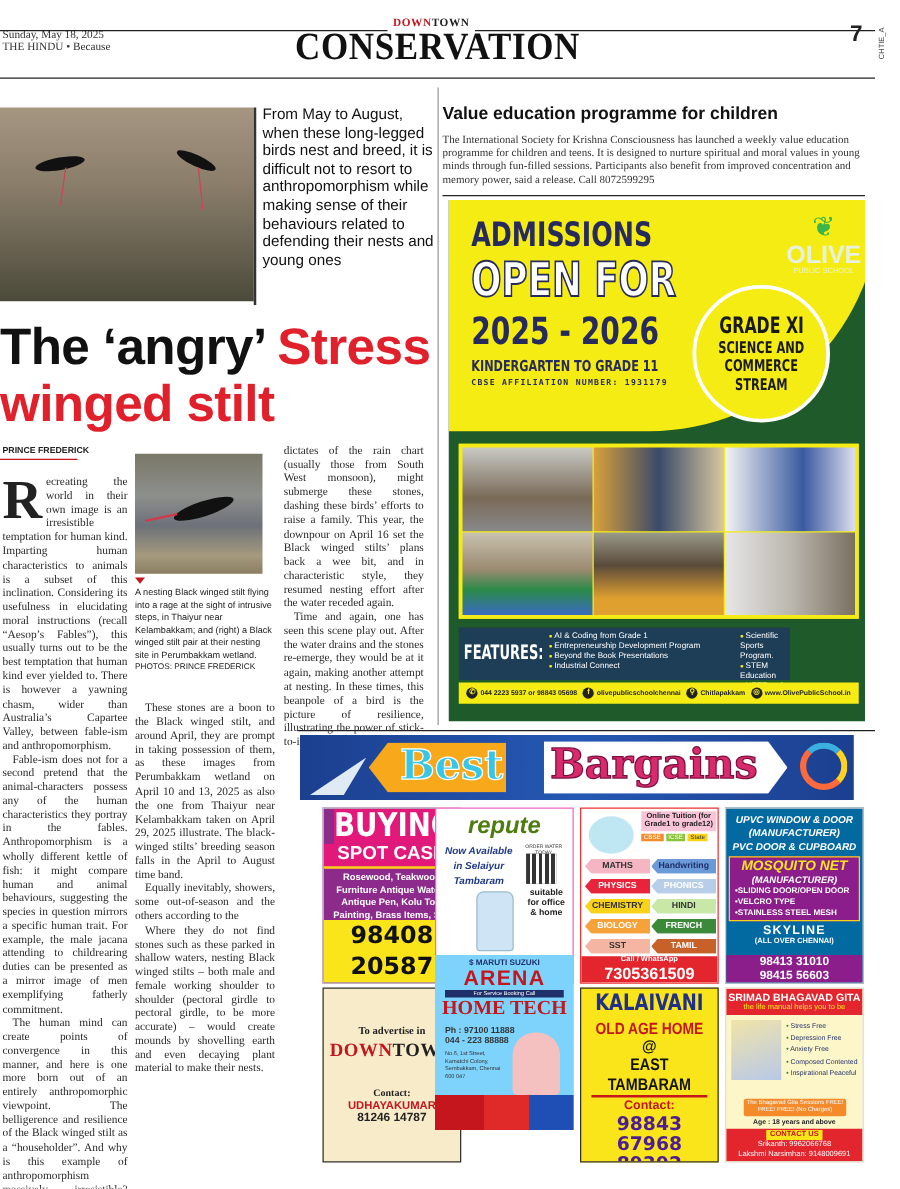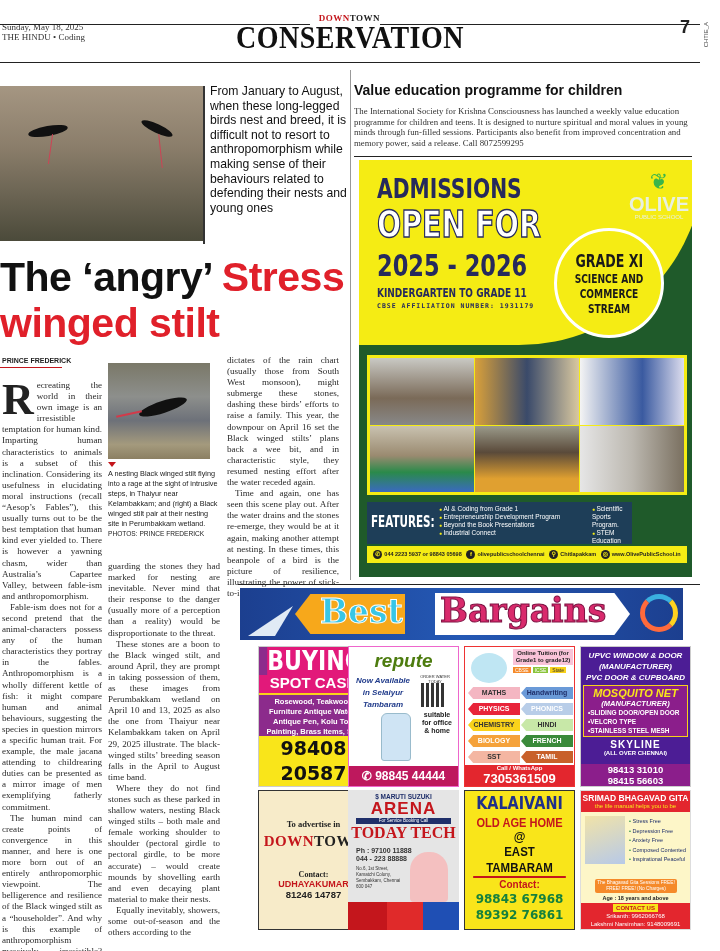--- a/index.html
+++ b/index.html
@@ -2,21 +2,21 @@
 <html><head>
 <meta charset="utf-8">
 <style>
 *{box-sizing:border-box;margin:0;padding:0}
 body{width:720px;height:951px;background:#fff;position:relative;overflow:hidden;font-family:"Liberation Serif",serif;color:#222}
 .abs{position:absolute}
 
 #mast-date{left:2px;top:22px;font-size:9px;line-height:10px;color:#333}
 #mast-rule-top-l{left:0;top:24px;width:310px;height:1px;background:#222}
 #mast-rule-top-r{left:380px;top:24px;width:320px;height:1px;background:#222}
-#mast-kicker{left:310px;top:13px;width:70px;text-align:right;font-size:9px;font-weight:bold;letter-spacing:.5px}
+#mast-kicker{left:310px;top:13px;width:70px;text-align:center;font-size:9px;font-weight:bold;letter-spacing:.5px}
 #mast-kicker .red{color:#c4161c}
 #mast-title{left:200px;top:22px;width:300px;text-align:center;font-size:28px;font-weight:bold;letter-spacing:.5px;transform:scaleY(1.1);font-family:"Liberation Serif",serif;color:#111}
 #mast-page{left:680px;top:17px;font-size:18px;font-weight:bold;font-family:"Liberation Sans",sans-serif}
 #mast-side{left:703px;top:22px;font-size:6px;writing-mode:vertical-rl;transform:rotate(180deg);color:#444;font-family:"Liberation Sans",sans-serif}
 #mast-rule-bot{left:0;top:62px;width:700px;height:1px;background:#222}
 
 #photo-top{left:0;top:86px;width:203px;height:155px;background:linear-gradient(180deg,#a59682 0%,#8a7d6a 40%,#6b6453 70%,#4b4a3a 100%)}
 .bird{position:absolute;background:#111;border-radius:50%}
 #pull-bar{left:203px;top:86px;width:2px;height:158px;background:#333}
 #pullquote{left:210px;top:84px;width:140px;font-family:"Liberation Sans",sans-serif;font-size:12.2px;line-height:14.6px;color:#111}
@@ -91,87 +91,87 @@
 #ad-rep .suit{position:absolute;left:70px;top:64px;width:36px;font-size:7px;line-height:8px;text-align:center;color:#222;font-weight:bold}
 #ad-rep .bottle{position:absolute;left:32px;top:66px;width:30px;height:48px;background:#cfe4f4;border-radius:6px 6px 3px 3px;border:1px solid #9bc}
 #ad-rep .phone{position:absolute;bottom:0;left:0;width:100%;background:#be185d;color:#fff;font-weight:bold;font-size:12px;text-align:center;line-height:20px}
 #ad-tut{left:464px;top:646px;width:111px;height:141px;background:#fff;border:1px solid #e33}
 #ad-tut .ot{position:absolute;left:48px;top:2px;width:60px;background:#f9c3d8;font-size:6px;font-weight:bold;text-align:center;line-height:7px;color:#222;padding:1px}
 #ad-tut .logo{position:absolute;left:6px;top:6px;width:36px;height:30px;border-radius:50%;background:#bfe6f3}
 .subj{position:absolute;width:52px;height:12px;font-size:7px;font-weight:bold;text-align:center;line-height:12px;clip-path:polygon(10% 0,100% 0,100% 100%,10% 100%,0 50%)}
 #ad-tut .phone{position:absolute;bottom:0;left:0;width:100%;background:#e3262e;color:#fff;font-weight:bold;text-align:center}
 #ad-tut .phone .c{font-size:6px;line-height:7px}
 #ad-tut .phone .n{font-size:13px;line-height:14px}
-#ad-upvc{left:580px;top:646px;width:111px;height:141px;background:#4c1d95;border:1px solid #ccc;color:#fff;text-align:center}
+#ad-upvc{left:580px;top:646px;width:111px;height:141px;background:#0369a1;border:1px solid #ccc;color:#fff;text-align:center}
 #ad-upvc .a{font-style:italic;font-weight:bold;font-size:8px;line-height:11px;padding-top:3px}
 #ad-upvc .mn{background:#8b1e8b;margin:2px 2px;border:1px solid #f9d21a;padding:1px}
 #ad-upvc .mn .b{font-style:italic;font-weight:bold;font-size:11px;color:#f9e51a;line-height:12px}
 #ad-upvc .mn .c{font-style:italic;font-weight:bold;font-size:7.5px;line-height:9px}
 #ad-upvc .mn .d{font-weight:bold;font-size:6.5px;line-height:9px;text-align:left;padding-left:3px}
 #ad-upvc .sky{font-weight:bold;font-size:10px;letter-spacing:1px;line-height:11px}
 #ad-upvc .all{font-size:6px;font-weight:bold;line-height:7px}
 #ad-upvc .ph{background:#8b1e8b;font-weight:bold;font-size:9.5px;line-height:11px;position:absolute;bottom:0;left:0;width:100%;height:auto}
 #ad-down{left:258px;top:790px;width:111px;height:140px;background:#f7ebc9;border:1px solid #333;text-align:center;font-family:"Liberation Serif",serif}
 #ad-down .a{margin-top:28px;font-weight:bold;font-size:8.5px}
 #ad-down .b{font-weight:bold;font-size:15px;letter-spacing:.5px;margin-top:4px}
 #ad-down .b .r{color:#c4161c}
 #ad-down .c{margin-top:20px;font-weight:bold;font-size:8px}
 #ad-down .d{font-family:"Liberation Sans",sans-serif;font-weight:bold;font-size:9px;color:#c4161c}
 #ad-down .e{font-family:"Liberation Sans",sans-serif;font-weight:bold;font-size:9.5px}
-#ad-auto{left:348px;top:790px;width:111px;height:140px;background:#e5e5e5;text-align:center}
+#ad-auto{left:348px;top:764px;width:111px;height:140px;background:#7dd3fc;text-align:center}
 #ad-auto .ms{font-size:6.5px;font-weight:bold;color:#1f2f6a;margin-top:3px}
 #ad-auto .ar{font-size:17px;color:#c4161c;font-weight:bold;letter-spacing:1px;line-height:18px}
 #ad-auto .bk{background:#1f2f6a;color:#fff;font-size:4.5px;margin:0 8px;line-height:6px}
 #ad-auto .at{font-family:"Liberation Serif",serif;font-weight:bold;font-size:16px;color:#c4161c;line-height:18px}
 #ad-auto .ph{position:absolute;left:8px;top:57px;text-align:left;font-size:7px;font-weight:bold;color:#333;line-height:8px}
 #ad-auto .addr{position:absolute;left:8px;top:76px;text-align:left;font-size:4.5px;color:#333;line-height:6px;width:45px}
 #ad-auto .man{position:absolute;left:62px;top:62px;width:38px;height:50px;background:#f4c0c0;border-radius:18px 18px 4px 4px}
 #ad-auto .cars{position:absolute;left:0;bottom:0;width:100%;height:28px;background:linear-gradient(90deg,#c4161c 0 35%,#e02a2a 35% 68%,#1f4fb4 68%)}
 #ad-kal{left:464px;top:790px;width:111px;height:140px;background:#f9e51a;border:1px solid #333;text-align:center;font-weight:bold}
 #ad-kal .a{font-family:"DejaVu Sans",sans-serif;font-size:18px;color:#1f2f8a;line-height:24px;transform:scaleX(.8)}
 #ad-kal .b{font-size:13px;color:#c4161c;line-height:15px;transform:scaleX(.85)}
 #ad-kal .at{font-size:12px;color:#111;line-height:14px}
 #ad-kal .c{font-size:13.5px;color:#111;line-height:16px;border-bottom:2px solid #c4161c;transform:scaleX(.85)}
 #ad-kal .d{font-size:10px;color:#c4161c;line-height:13px}
-#ad-kal .e{font-family:"DejaVu Sans",sans-serif;font-size:12px;color:#15803d;line-height:16px}
+#ad-kal .e{font-family:"DejaVu Sans",sans-serif;font-size:15px;color:#4c1d95;line-height:16px}
 #ad-gita{left:580px;top:790px;width:111px;height:140px;background:#fdf6c8;border:1px solid #ddd;text-align:center}
 #ad-gita .hd{background:#e3262e;color:#fff;padding:2px 0}
 #ad-gita .hd .a{font-weight:bold;font-size:8.5px;line-height:10px}
 #ad-gita .hd .b{font-size:6px;color:#f9e51a;line-height:7px}
 #ad-gita .img{position:absolute;left:4px;top:25px;width:40px;height:48px;background:linear-gradient(160deg,#f1e3a8,#b7c9e8)}
 #ad-gita ul{position:absolute;left:48px;top:26px;list-style:none;text-align:left;font-size:5.5px;line-height:9.5px;color:#1f2f6a}
 #ad-gita ul li::before{content:"• ";color:#1a8a3a}
 #ad-gita .ses{position:absolute;left:14px;top:88px;width:82px;background:#f58a2a;color:#fff;font-size:4.8px;line-height:6px;border-radius:2px;padding:1px}
 #ad-gita .age{position:absolute;left:0;top:104px;width:100%;font-size:5.5px;font-weight:bold;color:#222}
 #ad-gita .ct{position:absolute;left:0;bottom:0;width:100%;background:#e3262e;color:#fff;font-size:6px;line-height:8px;padding:1px 0}
 #ad-gita .ct .h{display:inline-block;background:#f9e51a;color:#c4161c;font-weight:bold;padding:0 3px}
 </style>
 </head>
 <body>
 
 <div class="abs" id="mast-date">
   <div>Sunday, May 18, 2025</div>
-  <div>THE HINDU • Coding</div>
+  <div>THE HINDU • Because</div>
 </div>
 <div class="abs" id="mast-rule-top-l"></div>
 <div class="abs" id="mast-rule-top-r"></div>
 <div class="abs" id="mast-kicker"><span class="red">DOWN</span><span>TOWN</span></div>
 <div class="abs" id="mast-title">CONSERVATION</div>
 <div class="abs" id="mast-page">7</div>
 <div class="abs" id="mast-side">CHTIE_A</div>
 <div class="abs" id="mast-rule-bot"></div>
 
 <div class="abs" id="photo-top">
   <div class="bird" style="left:28px;top:40px;width:40px;height:10px;transform:rotate(-10deg)"></div>
   <div class="bird" style="left:140px;top:38px;width:34px;height:9px;transform:rotate(25deg)"></div>
   <div style="position:absolute;left:50px;top:48px;width:1px;height:30px;background:#c45;transform:rotate(8deg)"></div>
   <div style="position:absolute;left:160px;top:48px;width:1px;height:34px;background:#c45;transform:rotate(-6deg)"></div>
 </div>
 <div class="abs" id="pull-bar"></div>
-<div class="abs" id="pullquote">From January to August, when these long-legged birds nest and breed, it is difficult not to resort to anthropomorphism while making sense of their behaviours related to defending their nests and young ones</div>
+<div class="abs" id="pullquote">From May to August, when these long-legged birds nest and breed, it is difficult not to resort to anthropomorphism while making sense of their behaviours related to defending their nests and young ones</div>
 
 <div class="abs" id="headline">
   <span class="black">The ‘angry’ </span><span class="red">Stress</span><br>
   <span class="red">winged stilt</span>
 </div>
 <div class="abs" id="byline">PRINCE FREDERICK</div>
 <div class="abs" id="byline-rule"></div>
 
 <div class="col" id="col1">
   <p class="noind"><span class="dropcap">R</span><span>ecreating the world in their own image is an irresistible temptation for human kind. Imparting human characteristics to animals is a subset of this inclination. Considering its usefulness in elucidating moral instructions (recall “Aesop’s Fables”), this usually turns out to be the best temptation that human kind ever yielded to. There is however a yawning chasm, wider than Australia’s Capartee Valley, between fable-ism and anthropomorphism.</span></p>
@@ -184,24 +184,23 @@
   <div class="bird" style="left:30px;top:38px;width:50px;height:12px;transform:rotate(-18deg)"></div>
   <div style="position:absolute;left:8px;top:50px;width:26px;height:2px;background:#d23a4a;transform:rotate(-12deg)"></div>
 </div>
 <div class="abs" id="caption-mark"></div>
 <div class="abs" id="caption">
   <span>A nesting Black winged stilt flying into a rage at the sight of intrusive steps, in Thaiyur near Kelambakkam; and (right) a Black winged stilt pair at their nesting site in Perumbakkam wetland.</span>
   <span class="credit">PHOTOS: PRINCE FREDERICK</span>
 </div>
 
 <div class="col" id="col2">
-  <p class="noind">guarding the stones they had marked for nesting are inevitable. Never mind that their response to the danger (usually more of a perception than a reality) would be disproportionate to the threat.</p>
   <p>These stones are a boon to the Black winged stilt, and around April, they are prompt in taking possession of them, as these images from Perumbakkam wetland on April 10 and 13, 2025 as also the one from Thaiyur near Kelambakkam taken on April 29, 2025 illustrate. The black-winged stilts’ breeding season falls in the April to August time band.</p>
+  <p>Equally inevitably, showers, some out-of-season and the others according to the</p>
   <p>Where they do not find stones such as these parked in shallow waters, nesting Black winged stilts – both male and female working shoulder to shoulder (pectoral girdle to pectoral girdle, to be more accurate) – would create mounds by shovelling earth and even decaying plant material to make their nests.</p>
-  <p>Equally inevitably, showers, some out-of-season and the others according to the</p>
 </div>
 
 <div class="col" id="col3">
   <p class="noind">dictates of the rain chart (usually those from South West monsoon), might submerge these stones, dashing these birds’ efforts to raise a family. This year, the downpour on April 16 set the Black winged stilts’ plans back a wee bit, and in characteristic style, they resumed nesting effort after the water receded again.</p>
   <p>Time and again, one has seen this scene play out. After the water drains and the stones re-emerge, they would be at it again, making another attempt at nesting. In these times, this beanpole of a bird is the picture of resilience, illustrating the power of stick-to-itiveness.</p>
 </div>
 
 <div class="abs" id="vrule"></div>
 
 <div class="abs" id="ve-title">Value education programme for children</div>
@@ -329,21 +328,21 @@
   <div class="b"><span class="r">DOWN</span><span>TOWN</span></div>
   <div class="c">Contact:</div>
   <div class="d">UDHAYAKUMAR</div>
   <div class="e">81246  14787</div>
 </div>
 
 <div class="ad" id="ad-auto">
   <div class="ms">$ MARUTI SUZUKI</div>
   <div class="ar">ARENA</div>
   <div class="bk">For Service Booking Call</div>
-  <div class="at">TODAY TECH</div>
+  <div class="at">HOME TECH</div>
   <div class="ph">
     <div>Ph : 97100 11888</div>
     <div>044 - 223 88888</div>
   </div>
   <div class="addr">No.6, 1st Street, Kamatchi Colony, Sembakkam, Chennai 600 047</div>
   <div class="man"></div>
   <div class="cars"></div>
 </div>
 
 <div class="ad" id="ad-kal">

